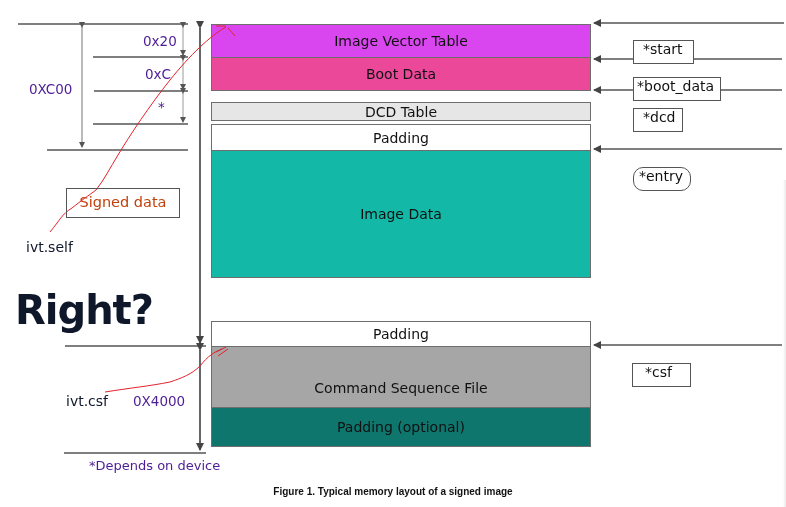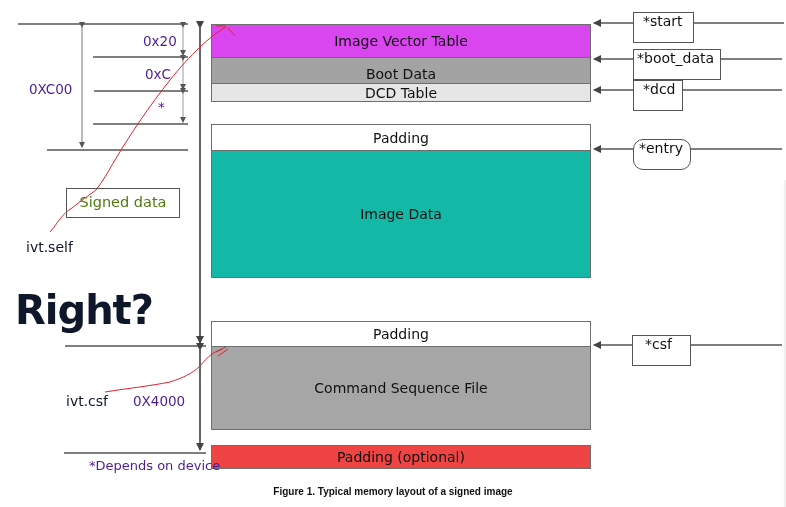--- a/index.html
+++ b/index.html
@@ -3,55 +3,55 @@
 <meta charset="utf-8">
 <style>
   html, body { margin: 0; padding: 0; background: #ffffff; }
   body { width: 786px; height: 507px; position: relative; overflow: hidden;
          font-family: "DejaVu Sans", sans-serif; }
   #diagram { position: absolute; left: 0; top: 0; width: 786px; height: 507px; }
   .blk { position: absolute; left: 211px; width: 380px; box-sizing: border-box;
          border: 1.5px solid #6e6e6e; display: flex; align-items: center; justify-content: center;
          text-align: center; font-size: 14px; color: #111; line-height: 20px; }
   .lbl { position: absolute; font-size: 13.5px; color: #4c1d95; white-space: nowrap; }
-  .ptr { position: absolute; height: 31px; box-sizing: border-box; border: 1.5px solid #555;
-         background: #fff; font-size: 14px; color: #111; line-height: 17px; padding: 0 10px; white-space: nowrap; }
+  .ptr { position: absolute; height: 24px; box-sizing: border-box; border: 1.5px solid #555;
+         background: #fff; font-size: 14px; color: #111; line-height: 17px; padding: 0 10px; white-space: nowrap; margin-top: 28px; }
   .red { color: #0f172a; }
   .right-shadow { position: absolute; left: 783px; top: 180px; width: 3px; height: 327px;
          background: linear-gradient(to right, #ffffff, #e8e8e8); }
   #caption { position: absolute; left: 0; width: 786px; top: 486px; text-align: center;
              font-family: "Liberation Sans", sans-serif; font-weight: bold; font-size: 10px; color: #111; }
 </style>
 </head>
 <body>
 
 <div id="diagram">
 
   <div class="blk" style="top:24px;height:34px;background:#d946ef;">
     <span>Image Vector Table</span>
   </div>
-  <div class="blk" style="top:57px;height:34px;background:#a3a3a3;">
+  <div class="blk" style="top:57px;height:34px;background:#ec4899;">
     <span>Boot Data</span>
   </div>
-  <div class="blk" style="top:83px;height:19px;background:#e6e6e6;">
+  <div class="blk" style="top:102px;height:19px;background:#e6e6e6;">
     <span>DCD Table</span>
   </div>
   <div class="blk" style="top:124px;height:27px;background:#ffffff;">
     <span>Padding</span>
   </div>
   <div class="blk" style="top:150px;height:128px;background:#14b8a6;">
     <span>Image Data</span>
   </div>
   <div class="blk" style="top:321px;height:26px;background:#ffffff;">
     <span>Padding</span>
   </div>
   <div class="blk" style="top:346px;height:84px;background:#a6a6a6;flex-direction:column;gap:13px;">
     <span style="display:block;">Command Sequence File</span>
   </div>
-  <div class="blk" style="top:445px;height:24px;background:#ef4444;">
+  <div class="blk" style="top:407px;height:40px;background:#0f766e;">
     <span>Padding (optional)</span>
   </div>
 
   <svg width="786" height="507" style="position:absolute;left:0;top:0;">
     <defs>
       <marker id="ah" markerWidth="8" markerHeight="8" refX="7" refY="4" orient="auto" markerUnits="userSpaceOnUse">
         <path d="M0,0 L8,4 L0,8 z" fill="#444"></path>
       </marker>
       <marker id="ahs" markerWidth="6" markerHeight="6" refX="5" refY="3" orient="auto" markerUnits="userSpaceOnUse">
         <path d="M0,0 L6,3 L0,6 z" fill="#555"></path>
@@ -85,21 +85,21 @@
     <path d="M50,232 C60,220 62,214 72,208 C82,200 88,196 96,190 C104,180 110,168 118,155 C130,135 150,105 170,80 C190,55 210,36 226,27 M216,26 L226,26 M228,28 L235,36" fill="none" stroke="#e4212b" stroke-width="1"></path>
     <path d="M105,392 C130,388 150,386 170,382 C182,378 192,374 200,366 C208,356 214,352 222,349 M216,352 L226,347 M218,356 L228,349" fill="none" stroke="#e4212b" stroke-width="1"></path>
   </svg>
 
   <span class="lbl" style="left:143px;top:33px;">0x20</span>
   <span class="lbl" style="left:145px;top:66px;">0xC</span>
   <span class="lbl" style="left:158px;top:99px;">*</span>
   <span class="lbl" style="left:29px;top:81px;">0XC00</span>
   <span class="lbl" style="left:133px;top:393px;">0X4000</span>
 
-  <div style="position:absolute;left:66px;top:188px;width:114px;height:30px;box-sizing:border-box;border:1.5px solid #555;background:transparent;font-size:14.5px;color:#4d7c0f;line-height:27px;text-align:center;">
+  <div style="position:absolute;left:66px;top:188px;width:114px;height:30px;box-sizing:border-box;border:1.5px solid #555;background:transparent;font-size:14.5px;color:#c2410c;line-height:27px;text-align:center;">
     <span>Signed data</span>
   </div>
 
   <div class="ptr" style="left:633px;top:12px;width:61px;padding-left:9px;">
     <span>*start</span>
   </div>
   <div class="ptr" style="left:633px;top:49px;width:88px;padding-left:3px;">
     <span>*boot_data</span>
   </div>
   <div class="ptr" style="left:633px;top:80px;width:50px;padding-left:9px;text-align:right;">

